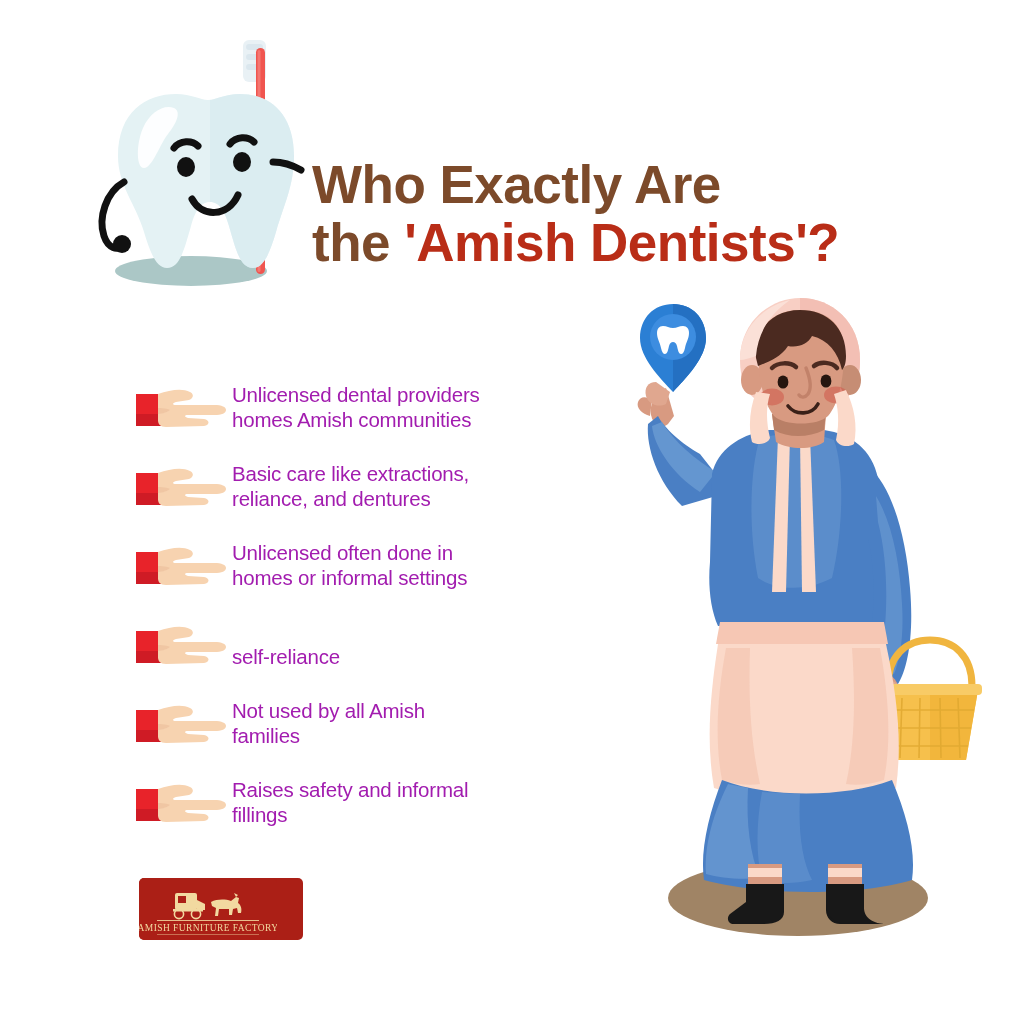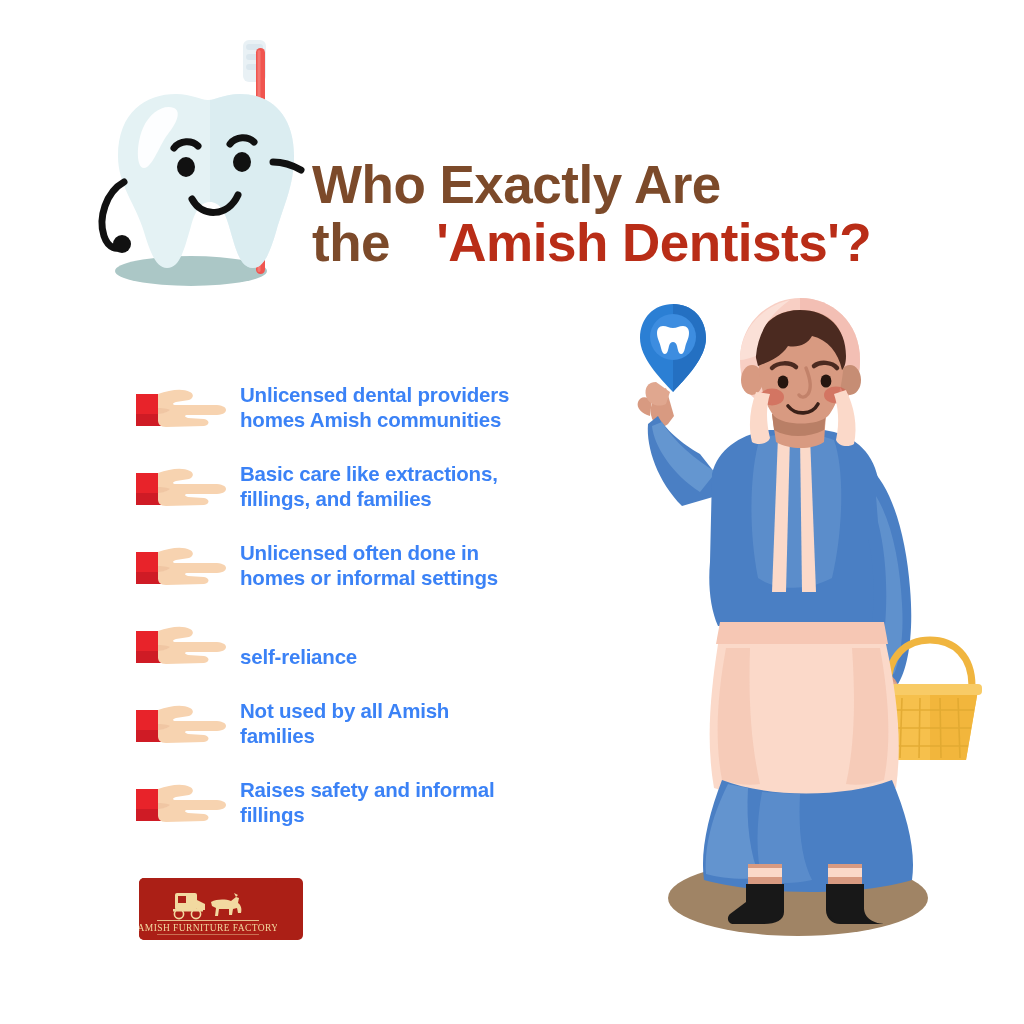--- a/index.html
+++ b/index.html
@@ -41,21 +41,21 @@
     width: 660px;
   }
   .title-line {
     font-size: 53px;
     line-height: 58px;
     font-weight: bold;
     letter-spacing: -0.5px;
     white-space: nowrap;
   }
   .t-brown { color: #7c4a2a; }
-  .t-red   { color: #b92d17; margin-left: 32px; }
+  .t-red   { color: #b92d17; }
 
   
   #bullet-list {
     position: absolute;
     left: 136px;
     top: 382px;
     width: 430px;
   }
   .bullet-row {
     position: relative;
@@ -65,25 +65,24 @@
     margin-bottom: 11px;
   }
   .bullet-icon {
     flex: 0 0 auto;
     width: 96px;
     height: 46px;
     margin-top: 4px;
   }
   .bullet-text {
     flex: 1 1 auto;
-    margin-left: 8px;
-    color: #3b82f6;
+    color: #a21caf;
     font-size: 20.5px;
     line-height: 25px;
-    font-weight: bold;
+    font-weight: normal;
     letter-spacing: -0.2px;
   }
 
   
   #logo-badge {
     position: absolute;
     left: 139px;
     top: 878px;
     width: 164px;
     height: 62px;
@@ -171,21 +170,21 @@
 
     <div class="bullet-row">
       <span class="bullet-icon">
         <svg width="96" height="46" viewBox="0 0 96 46" xmlns="http://www.w3.org/2000/svg">
           <rect x="0" y="8" width="26" height="32" fill="#e8232a"></rect>
           <rect x="0" y="28" width="26" height="12" fill="#cf1b25"></rect>
           <path d="M22 8 C34 4 46 2 54 6 C58 8 58 12 53 14 L40 16 C36 17 36 19 40 19 L78 19 C86 19 90 21 90 24 C90 27 86 29 78 29 L52 29 C48 29 48 31 52 32 L68 33 C74 34 74 39 68 40 L30 41 C24 41 22 38 22 34 Z" fill="#f7d3b0"></path>
           <path d="M22 22 C22 22 30 22 34 24 C30 27 24 28 22 28 Z" fill="#eec3a0" opacity="0.8"></path>
         </svg>
       </span>
-      <span class="bullet-text"><span>Basic care like extractions,</span><br><span>fillings, and families</span></span>
+      <span class="bullet-text"><span>Basic care like extractions,</span><br><span>reliance, and dentures</span></span>
     </div>
 
     <div class="bullet-row">
       <span class="bullet-icon">
         <svg width="96" height="46" viewBox="0 0 96 46" xmlns="http://www.w3.org/2000/svg">
           <rect x="0" y="8" width="26" height="32" fill="#e8232a"></rect>
           <rect x="0" y="28" width="26" height="12" fill="#cf1b25"></rect>
           <path d="M22 8 C34 4 46 2 54 6 C58 8 58 12 53 14 L40 16 C36 17 36 19 40 19 L78 19 C86 19 90 21 90 24 C90 27 86 29 78 29 L52 29 C48 29 48 31 52 32 L68 33 C74 34 74 39 68 40 L30 41 C24 41 22 38 22 34 Z" fill="#f7d3b0"></path>
           <path d="M22 22 C22 22 30 22 34 24 C30 27 24 28 22 28 Z" fill="#eec3a0" opacity="0.8"></path>
         </svg>

